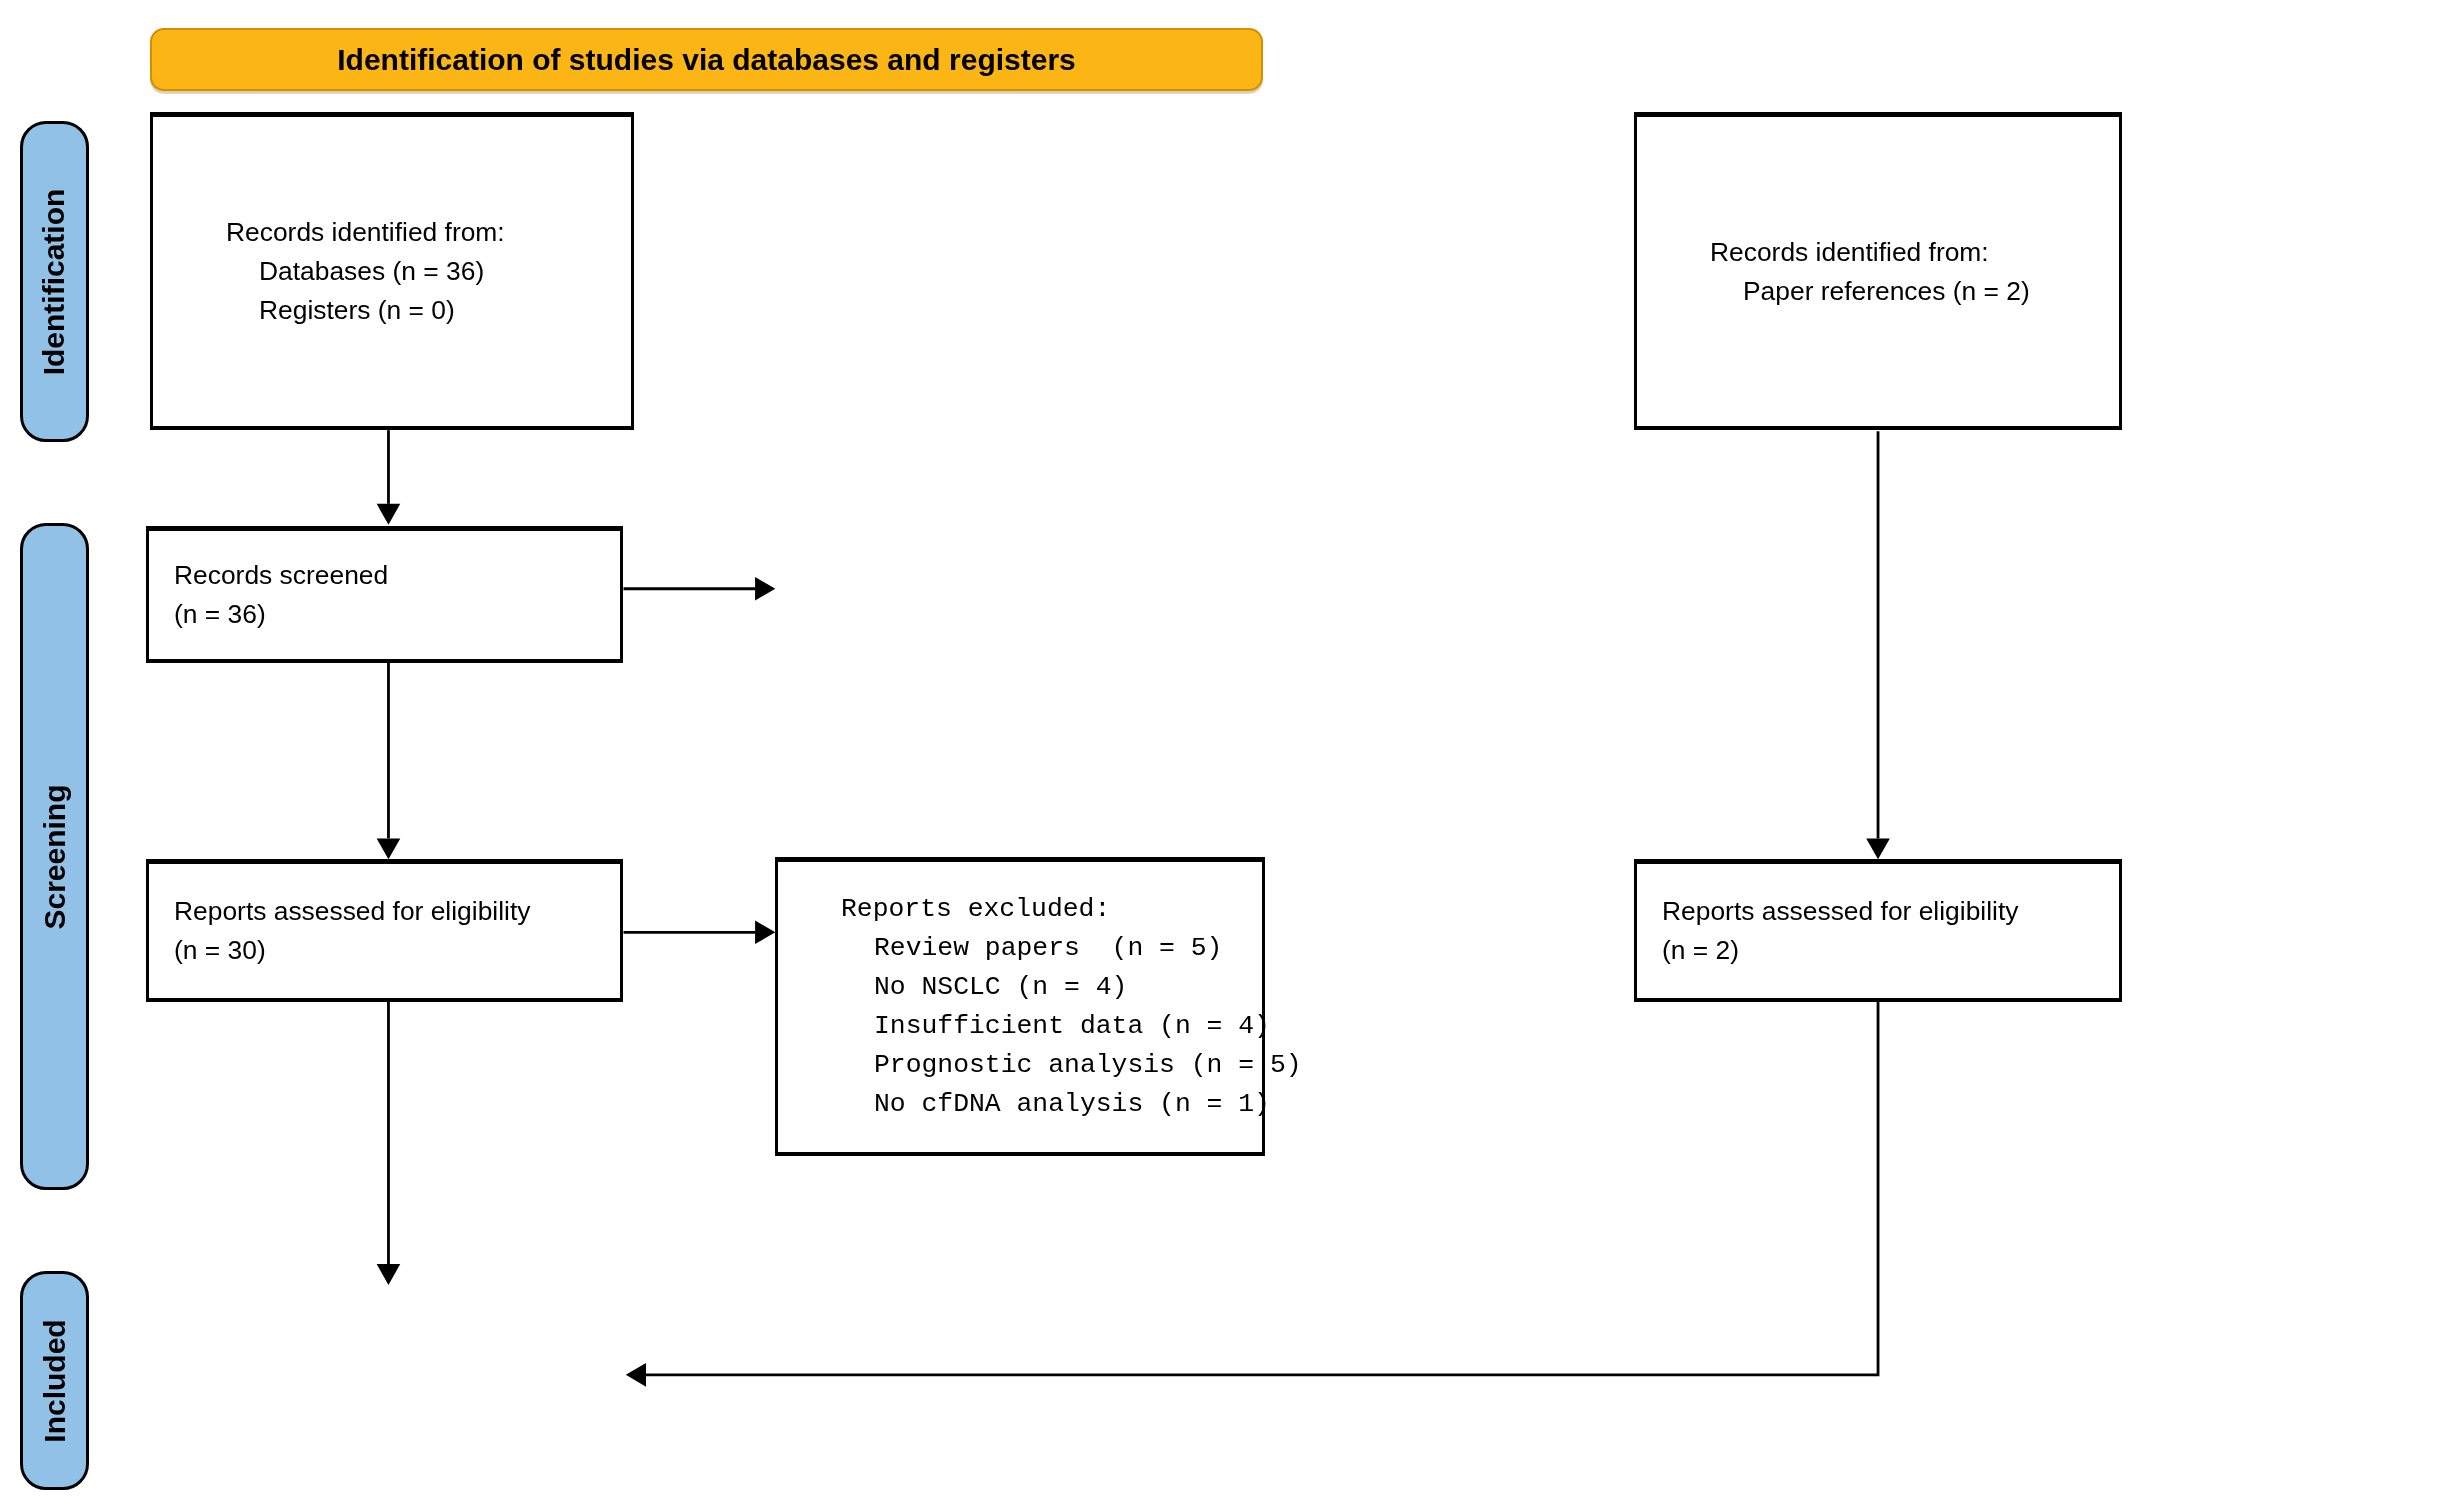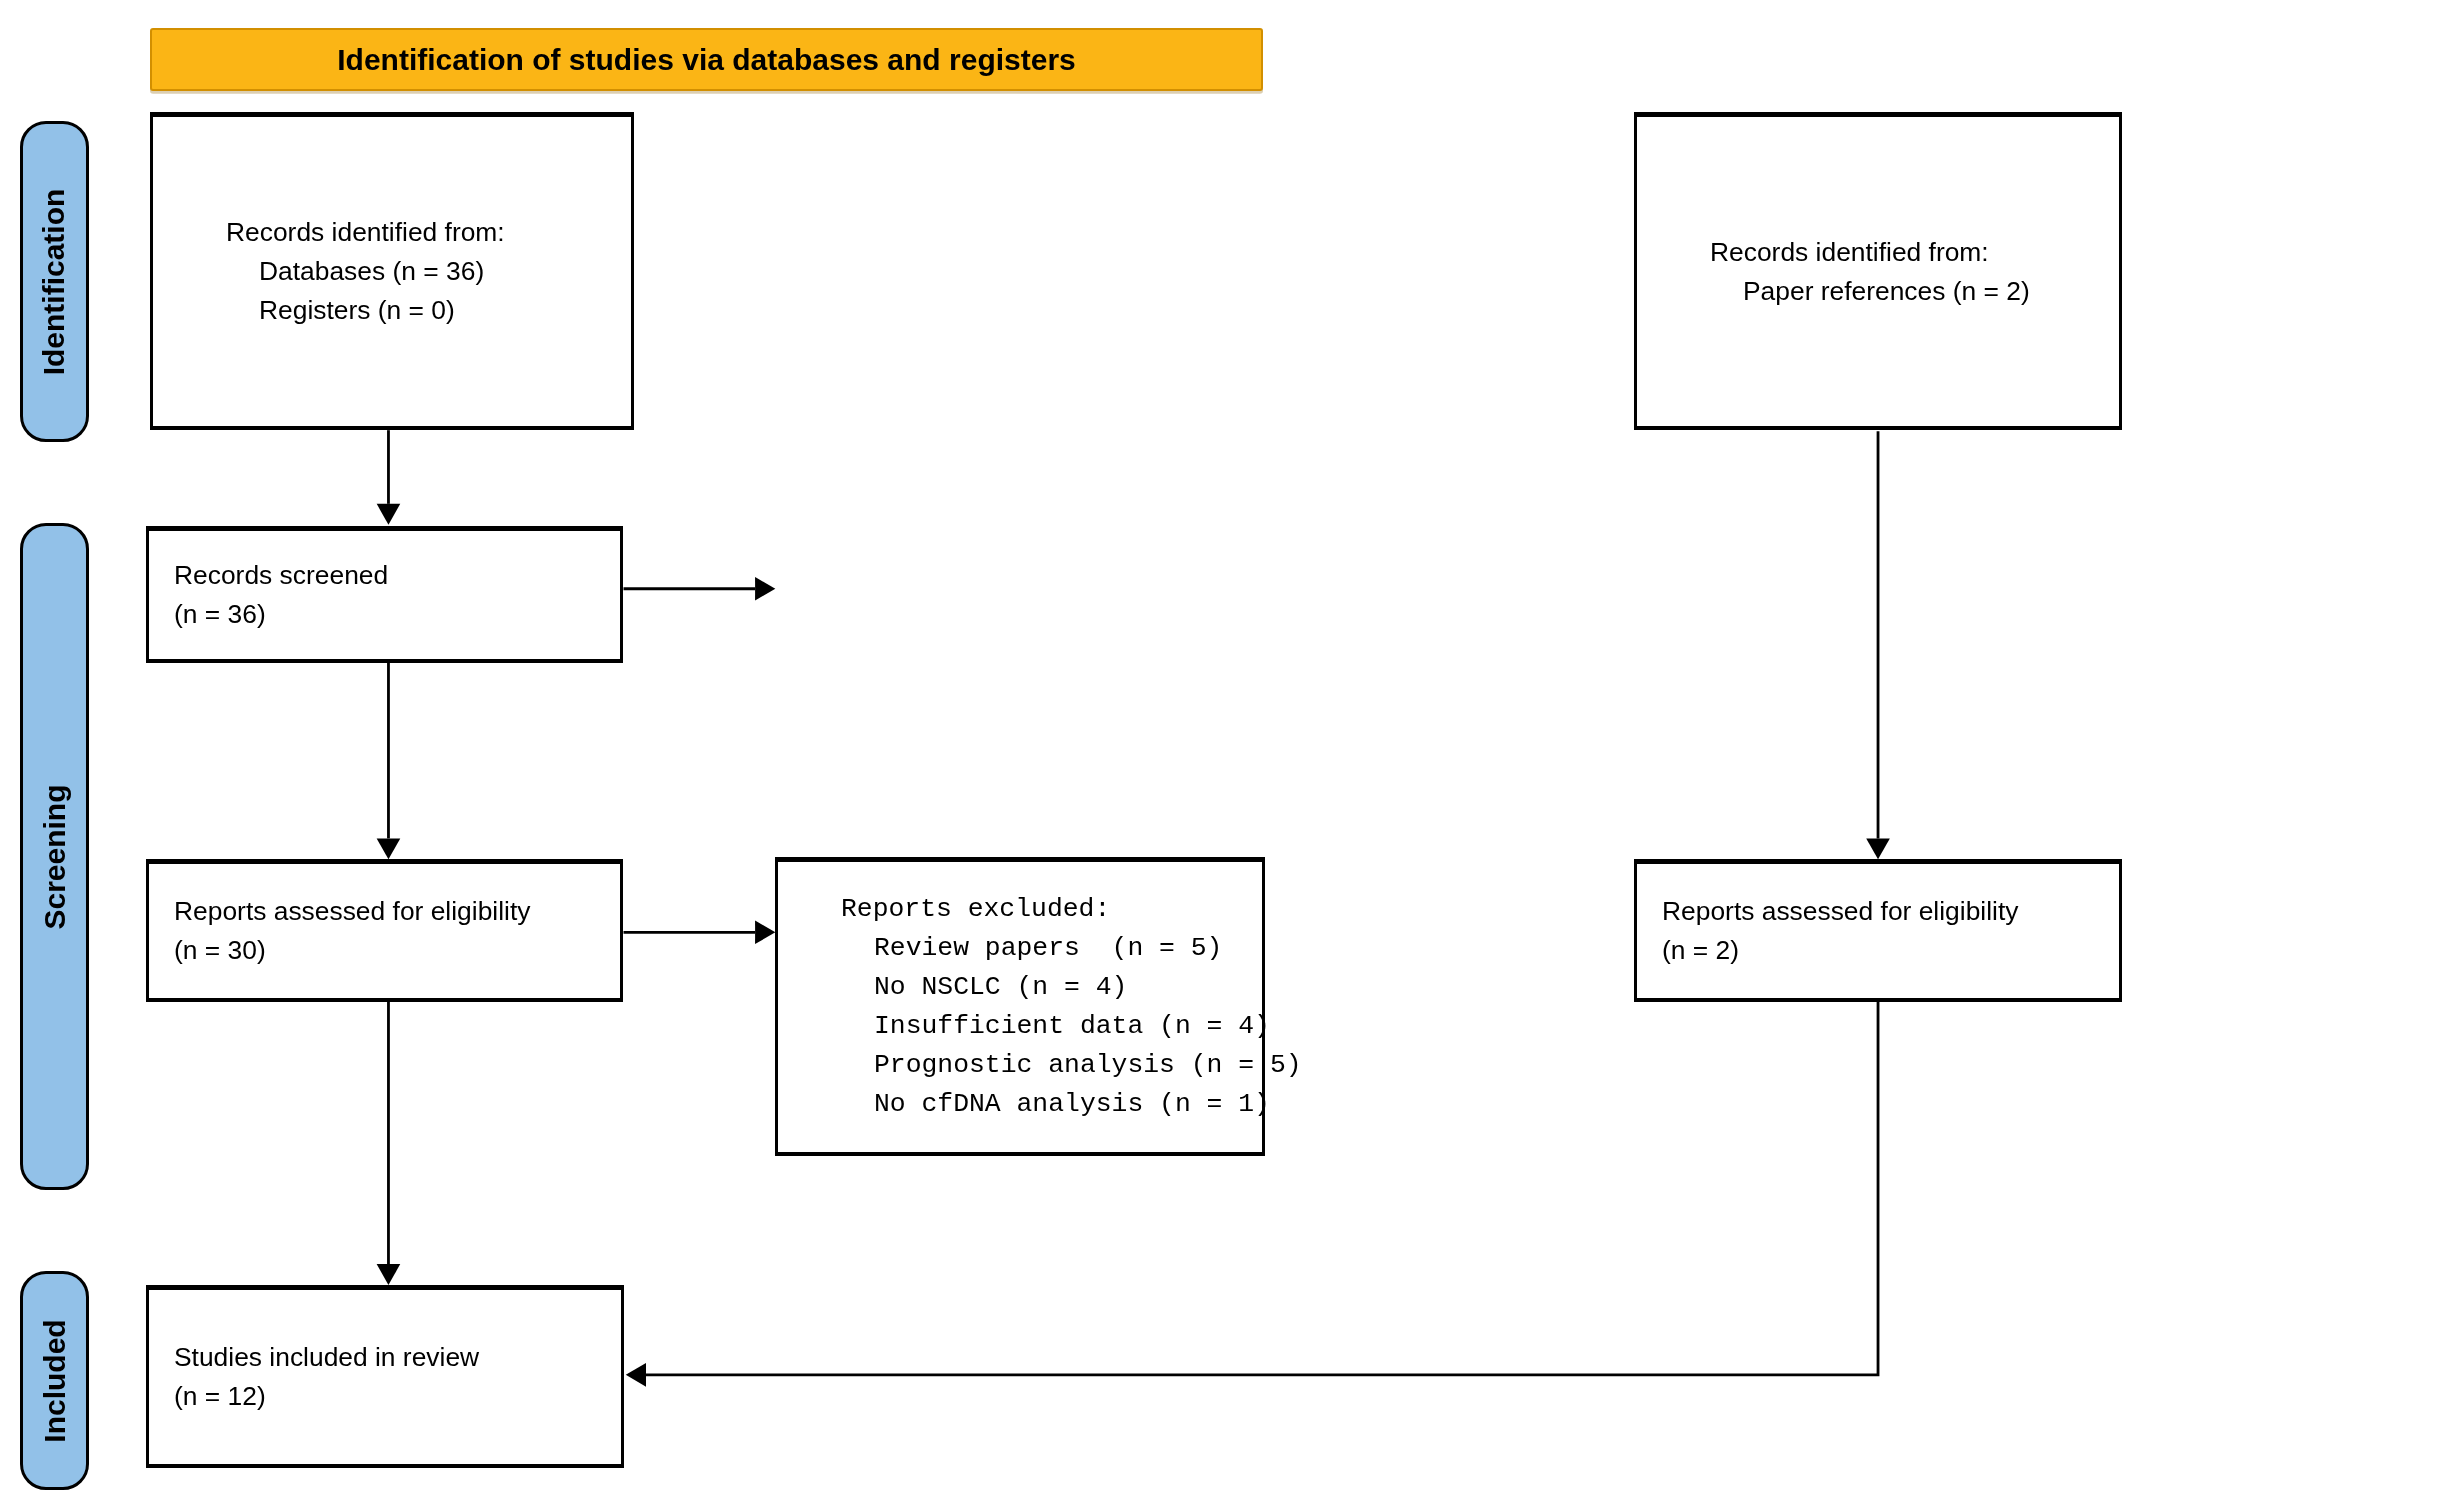--- a/index.html
+++ b/index.html
@@ -21,21 +21,21 @@
     overflow:hidden;
   }
   svg.arrows{position:absolute;left:0;top:0;width:2438px;height:1507px;pointer-events:none;}
   svg.arrows path, svg.arrows line, svg.arrows polyline{stroke:#000;stroke-width:5;fill:none;}
   svg.arrows polygon{fill:#000;stroke:none;}
 
   .banner{
     position:absolute;
     background:var(--banner-fill);
     border:2.8px solid var(--banner-border);
-    border-radius:3px;
+    border-radius:14px;
     display:flex;align-items:center;justify-content:center;
     box-shadow:0 2.8px 0 rgba(140,95,0,.30);
     box-sizing:border-box;
   }
   .banner span{font-size:30px;font-weight:bold;white-space:nowrap;}
 
   .side-label{
     position:absolute;
     background:var(--label-fill);
     border:3.9px solid var(--label-border);
@@ -145,24 +145,20 @@
 
   <div class="box pad-mid" style="left:775px;top:857px;width:490px;height:299px">
     <div class="line">Reports excluded:</div>
     <div class="line indent">Review papers  (n = 5)</div>
     <div class="line indent">No NSCLC (n = 4)</div>
     <div class="line indent">Insufficient data (n = 4)</div>
     <div class="line indent">Prognostic analysis (n = 5)</div>
     <div class="line indent">No cfDNA analysis (n = 1)</div>
   </div>
 
-  <div class="box pad-narrow" style="left:146px;top:1285px;width:478px;height:183px">
-    <div class="line">Studies included in review</div>
-    <div class="line">(n = 12)</div>
-  </div>
 
   <div class="box pad-wide" style="left:1634px;top:112px;width:488px;height:318px">
     <div class="line">Records identified from:</div>
     <div class="line indent">Paper references (n = 2)</div>
   </div>
 
   <div class="box pad-narrow" style="left:1634px;top:859px;width:488px;height:143px">
     <div class="line">Reports assessed for eligibility</div>
     <div class="line">(n = 2)</div>
   </div>

